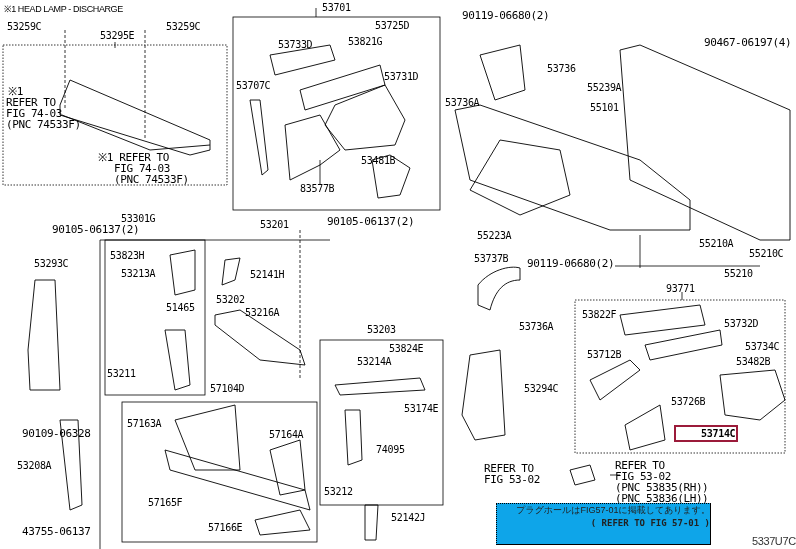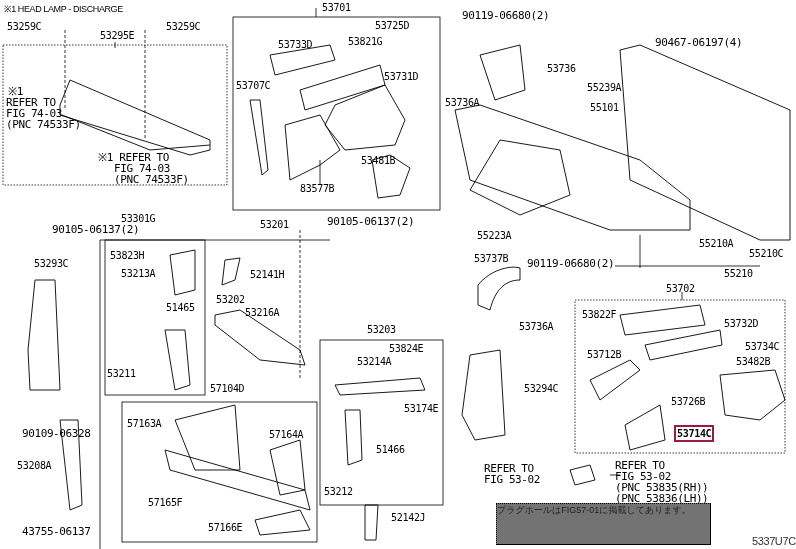--- a/index.html
+++ b/index.html
@@ -2,23 +2,23 @@
 <html><head>
   <meta charset="utf-8">
   <style>
     html, body { margin: 0; padding: 0; background: #ffffff; }
     body { width: 796px; height: 549px; position: relative; overflow: hidden;
            font-family: "DejaVu Sans Mono", monospace; color: #000; }
     #diagram { position: absolute; left: 0; top: 0; width: 796px; height: 549px; }
     .lbl { position: absolute; font-size: 10px; line-height: 11px; white-space: nowrap;
            font-family: "DejaVu Sans Mono", monospace; letter-spacing: -0.3px; }
     .lbl.sm { font-size: 11px; letter-spacing: -0.4px; }
-    .lbl.hl { outline: 2.5px solid #9b1b3a; outline-offset: 1px; font-weight: bold; }
+    .lbl.hl { outline: 2.5px solid #9b1b3a; outline-offset: 1px; font-weight: bold; padding-left: 24px; }
     .notebox { position: absolute; border: 1px dotted #000; border-right: 1.5px solid #000; border-bottom: 1.5px solid #000;
-               background: #737373; text-align: left; font-size: 9px; line-height: 13px;
+               background: #0ea5e9; text-align: right; font-size: 9px; line-height: 13px;
                font-family: "Liberation Sans", sans-serif; color: #222; }
     .notebox .b { font-family: "DejaVu Sans Mono", monospace; font-weight: bold; font-size: 9px; }
     svg .part { fill: none; stroke: #000; stroke-width: 0.9; }
     svg .lead { fill: none; stroke: #000; stroke-width: 0.8; }
     svg .dash { fill: none; stroke: #000; stroke-width: 0.8; stroke-dasharray: 3 2; }
   </style>
 </head>
 <body>
 
 <div id="diagram">
@@ -101,21 +101,21 @@
   <div class="lbl" style="left:322px;top:2px">53701</div>
   <div class="lbl" style="left:375px;top:20px">53725D</div>
   <div class="lbl" style="left:278px;top:39px">53733D</div>
   <div class="lbl" style="left:348px;top:36px">53821G</div>
   <div class="lbl" style="left:236px;top:80px">53707C</div>
   <div class="lbl" style="left:384px;top:71px">53731D</div>
   <div class="lbl" style="left:361px;top:155px">53481B</div>
   <div class="lbl" style="left:300px;top:183px">83577B</div>
 
   <div class="lbl sm" style="left:462px;top:10px">90119-06680(2)</div>
-  <div class="lbl sm" style="left:655px;top:37px">90467-06197(4)</div>
+  <div class="lbl sm" style="left:704px;top:37px">90467-06197(4)</div>
   <div class="lbl" style="left:547px;top:63px">53736</div>
   <div class="lbl" style="left:445px;top:97px">53736A</div>
   <div class="lbl" style="left:587px;top:82px">55239A</div>
   <div class="lbl" style="left:590px;top:102px">55101</div>
   <div class="lbl" style="left:477px;top:230px">55223A</div>
   <div class="lbl" style="left:699px;top:238px">55210A</div>
   <div class="lbl" style="left:749px;top:248px">55210C</div>
   <div class="lbl" style="left:724px;top:268px">55210</div>
 
   <div class="lbl" style="left:121px;top:213px">53301G</div>
@@ -128,53 +128,54 @@
   <div class="lbl" style="left:250px;top:269px">52141H</div>
   <div class="lbl" style="left:216px;top:294px">53202</div>
   <div class="lbl" style="left:166px;top:302px">51465</div>
   <div class="lbl" style="left:245px;top:307px">53216A</div>
   <div class="lbl" style="left:107px;top:368px">53211</div>
 
   <div class="lbl" style="left:367px;top:324px">53203</div>
   <div class="lbl" style="left:389px;top:343px">53824E</div>
   <div class="lbl" style="left:357px;top:356px">53214A</div>
   <div class="lbl" style="left:404px;top:403px">53174E</div>
-  <div class="lbl" style="left:376px;top:444px">51466</div>
+  <div class="lbl" style="left:376px;top:444px">74095</div>
   <div class="lbl" style="left:324px;top:486px">53212</div>
   <div class="lbl" style="left:391px;top:512px">52142J</div>
 
   <div class="lbl" style="left:210px;top:383px">57104D</div>
   <div class="lbl" style="left:127px;top:418px">57163A</div>
   <div class="lbl" style="left:269px;top:429px">57164A</div>
   <div class="lbl" style="left:148px;top:497px">57165F</div>
   <div class="lbl" style="left:208px;top:522px">57166E</div>
 
   <div class="lbl sm" style="left:22px;top:428px">90109-06328</div>
   <div class="lbl" style="left:17px;top:460px">53208A</div>
   <div class="lbl sm" style="left:22px;top:526px">43755-06137</div>
 
   <div class="lbl" style="left:474px;top:253px">53737B</div>
   <div class="lbl sm" style="left:527px;top:258px">90119-06680(2)</div>
   <div class="lbl" style="left:519px;top:321px">53736A</div>
   <div class="lbl" style="left:524px;top:383px">53294C</div>
 
-  <div class="lbl" style="left:666px;top:283px">53702</div>
+  <div class="lbl" style="left:666px;top:283px">93771</div>
   <div class="lbl" style="left:582px;top:309px">53822F</div>
   <div class="lbl" style="left:724px;top:318px">53732D</div>
   <div class="lbl" style="left:587px;top:349px">53712B</div>
   <div class="lbl" style="left:745px;top:341px">53734C</div>
   <div class="lbl" style="left:736px;top:356px">53482B</div>
   <div class="lbl" style="left:671px;top:396px">53726B</div>
   <div class="lbl hl" style="left:677px;top:428px">53714C</div>
 
   <div class="lbl sm" style="left:484px;top:463px">REFER TO</div>
   <div class="lbl sm" style="left:484px;top:474px">FIG 53-02</div>
   <div class="lbl sm" style="left:615px;top:460px">REFER TO</div>
   <div class="lbl sm" style="left:615px;top:471px">FIG 53-02</div>
   <div class="lbl sm" style="left:615px;top:482px">(PNC 53835(RH))</div>
   <div class="lbl sm" style="left:615px;top:493px">(PNC 53836(LH))</div>
 
   <div class="notebox" style="left:496px;top:503px;width:213px;height:40px">
     <div>プラグホールはFIG57-01に掲載してあります。</div>
+    <div class="b">( REFER TO FIG 57-01 )</div>
   </div>
 
   <div class="lbl sm" style="left:752px;top:536px;font-family:'Liberation Sans',sans-serif;color:#333">5337U7C</div>
 </div>
 
 </body></html>

